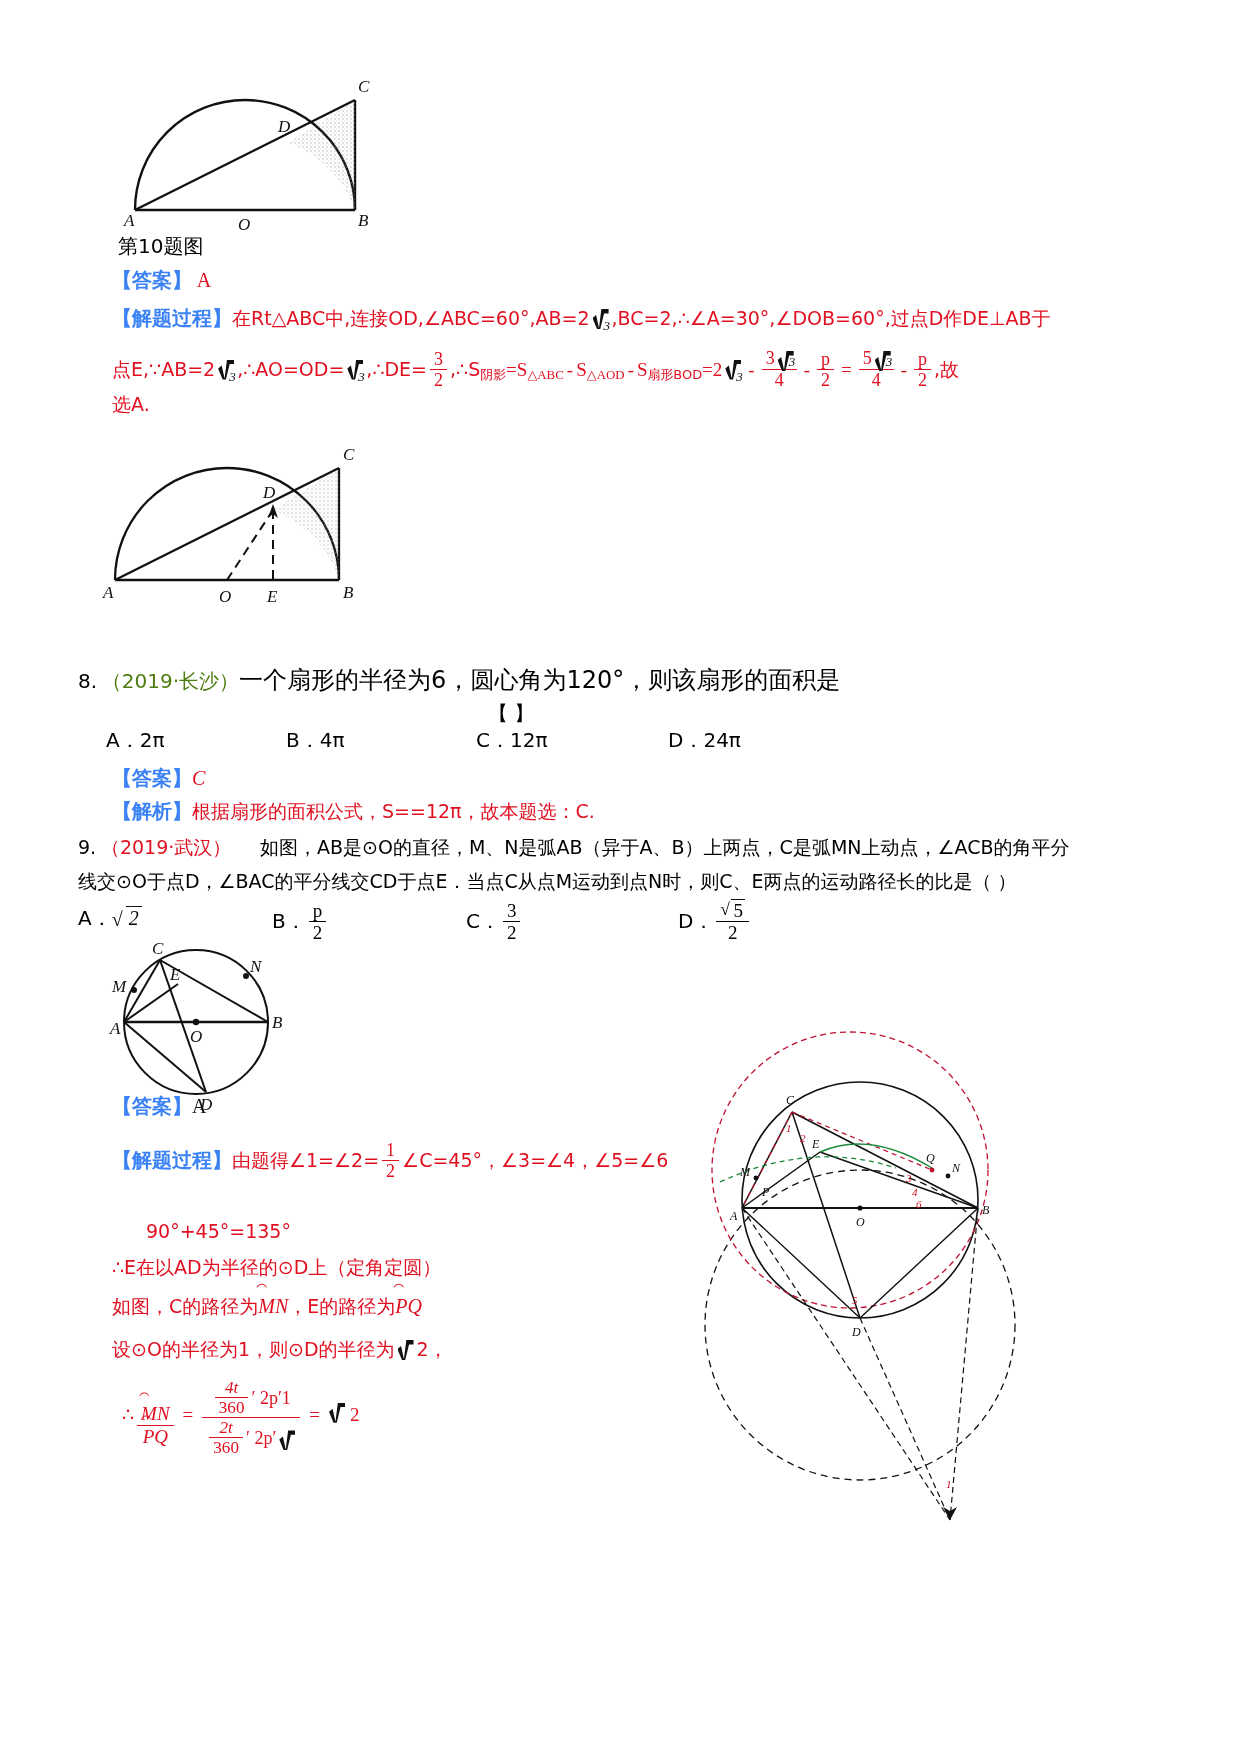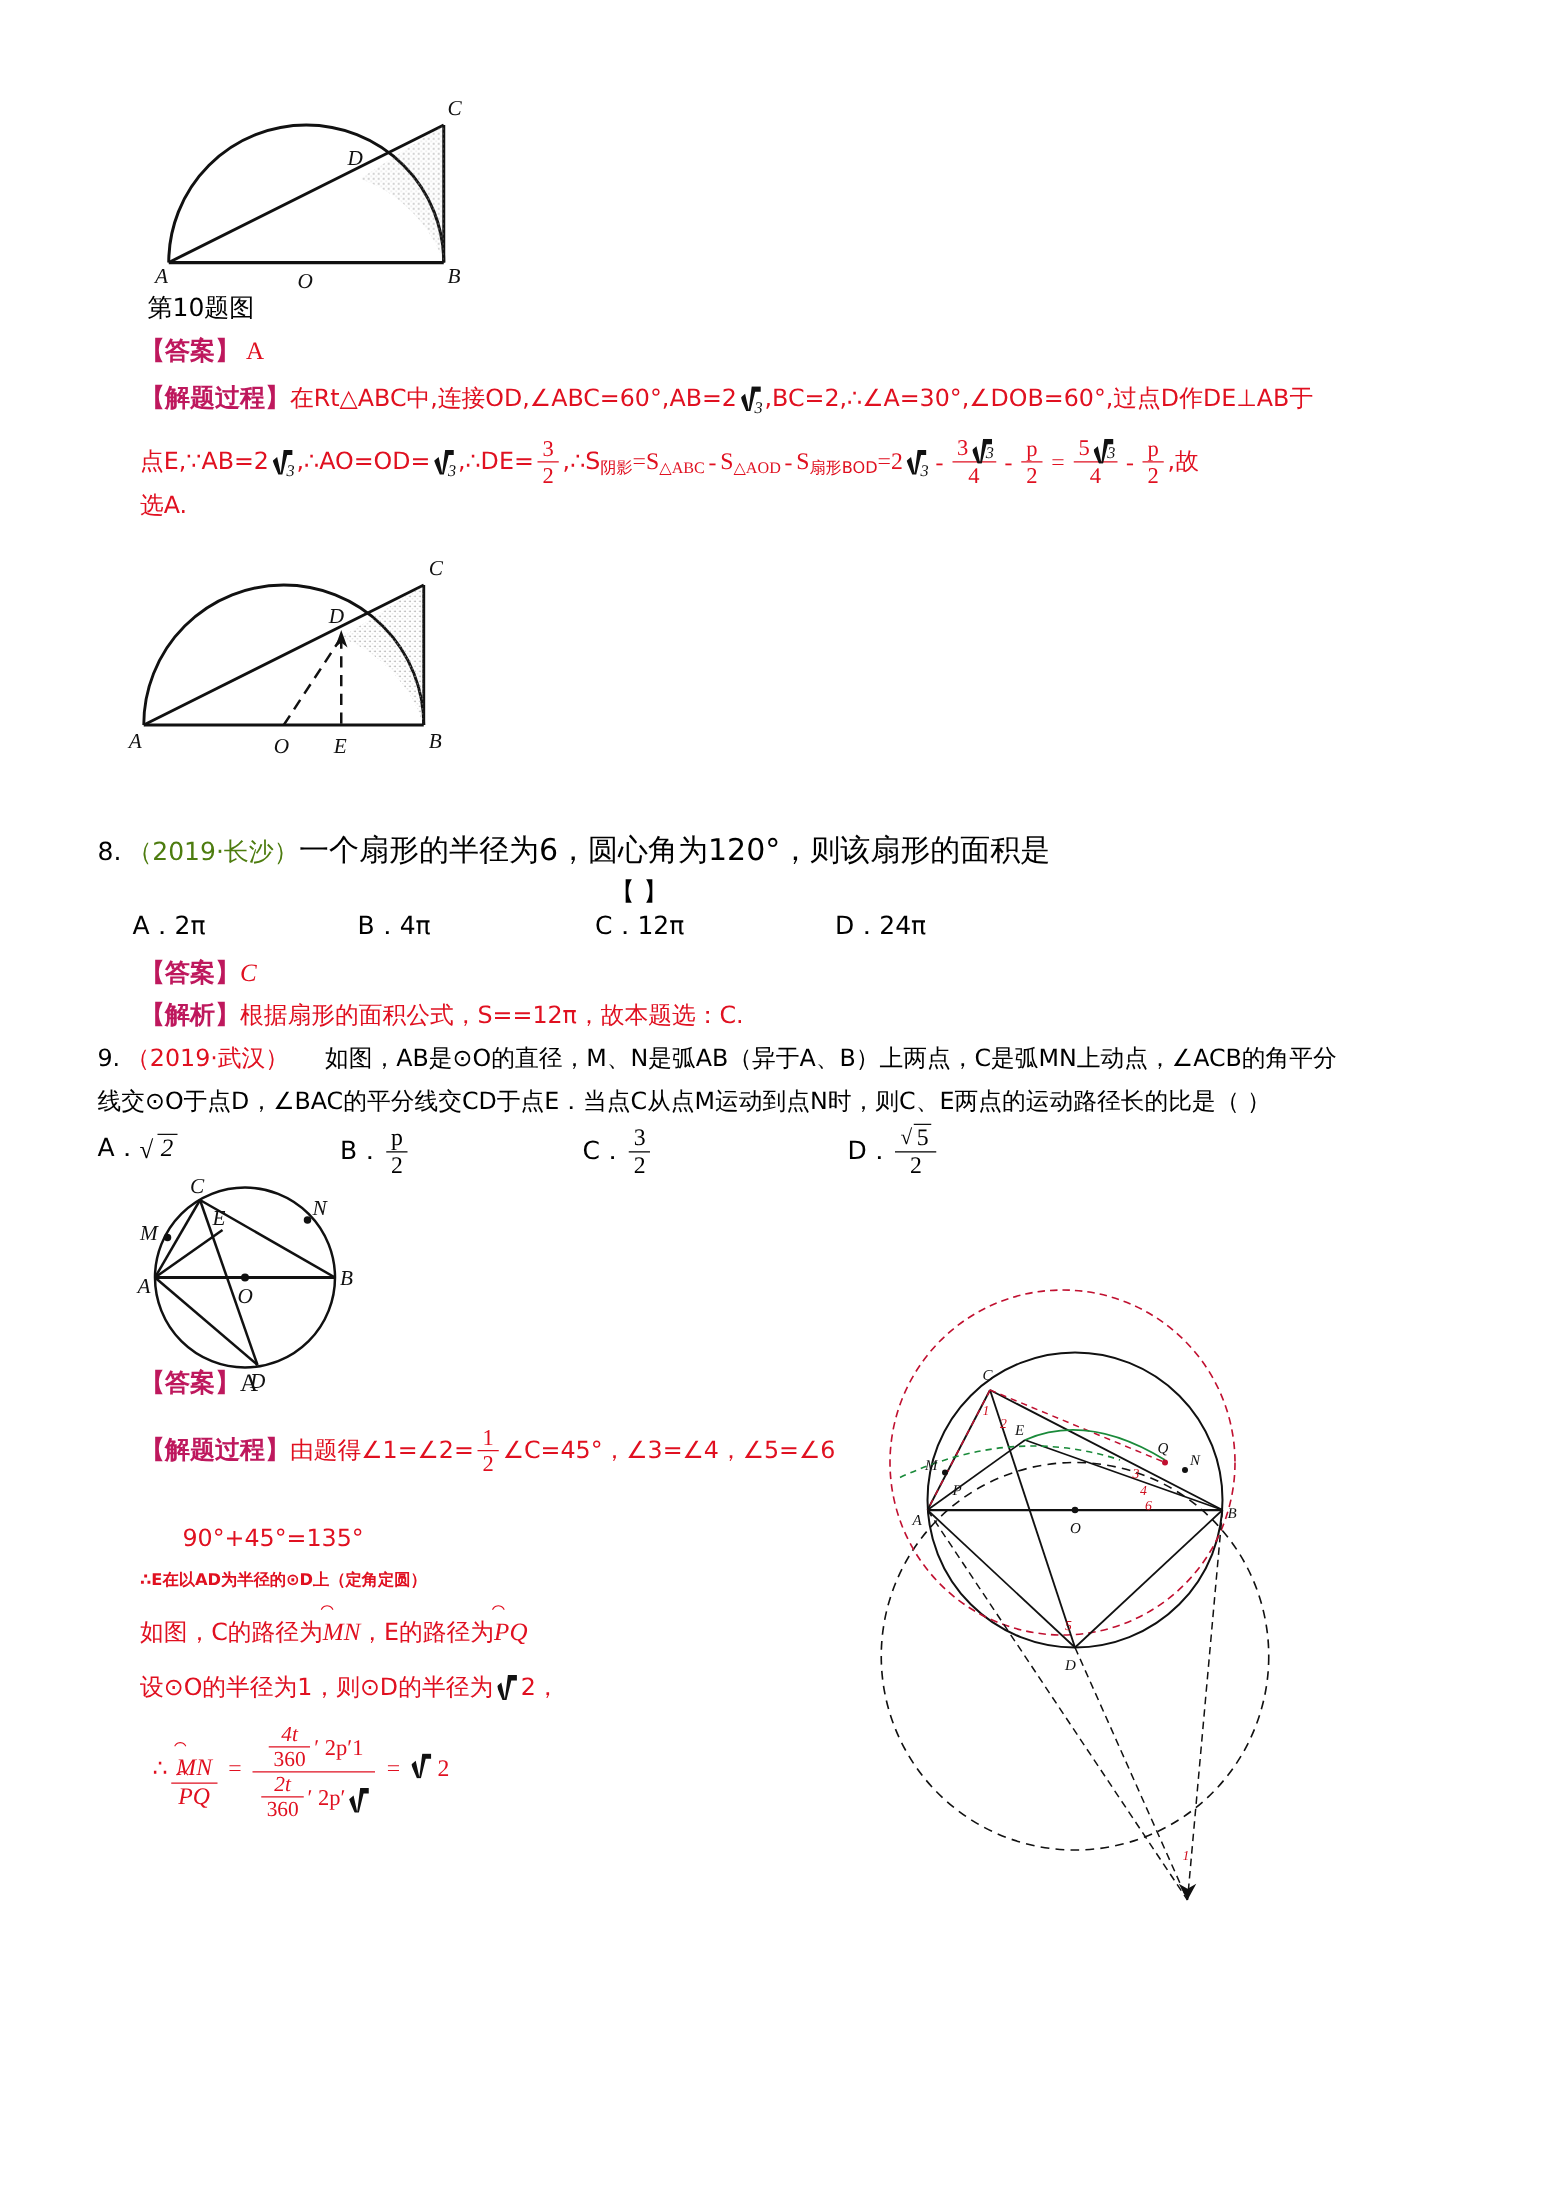--- a/index.html
+++ b/index.html
@@ -7,21 +7,21 @@
     width:1241px; height:1755px;
     background:#ffffff;
     font-family:"Liberation Serif", serif;
     color:#000;
     position:relative;
     overflow:hidden;
   }
   .page { position:relative; width:1241px; height:1755px; }
 
   .red { color:#e01020; }
-  .tag { color:#be185d; font-weight:bold; font-family:"DejaVu Sans", sans-serif; }
+  .tag { color:#3b82f6; font-weight:bold; font-family:"DejaVu Sans", sans-serif; }
   .purple { color:#4d7c0f; }
   .blk { color:#111; }
 
   
   .line { position:absolute; white-space:nowrap; font-size:19px; line-height:1.0; }
   .cn { font-family:"DejaVu Sans", sans-serif; }
   .mi { font-style:italic; font-family:"Liberation Serif", serif; }
 
   
   .frac { display:inline-block; vertical-align:-0.55em; text-align:center; margin:0 3px; }
@@ -199,21 +199,21 @@
     <span class="tag cn" style="font-size:20px;">【答案】</span><span class="blk" style="font-size:20px;">A</span>
   </div>
 
   <div class="line" style="left:112px; top:1140px;">
     <span class="tag cn" style="font-size:20px;">【解题过程】</span><span class="red cn" style="font-size:19px;">由题得∠1=∠2=</span><span class="frac red"><span class="num">1</span><span class="den">2</span></span><span class="red cn" style="font-size:19px;">∠C=45°，∠3=∠4，∠5=∠6</span>
   </div>
 
 
   <div class="line cn red" style="left:146px; top:1222px; font-size:19px;">90°+45°=135°</div>
 
-  <div class="line cn red" style="left:112px; top:1258px; font-size:13px;font-weight:bold;">∴E在以AD为半径的⊙D上（定角定圆）</div>
+  <div class="line cn red" style="left:112px; top:1258px; font-size:19px;">∴E在以AD为半径的⊙D上（定角定圆）</div>
 
   <div class="line" style="left:112px; top:1296px;">
     <span class="red cn" style="font-size:19px;">如图，C的路径为</span><span class="red arc" style="font-size:20px;">MN</span><span class="red cn" style="font-size:19px;">，E的路径为</span><span class="red arc" style="font-size:20px;">PQ</span>
   </div>
 
   <div class="line" style="left:112px; top:1338px;">
     <span class="red cn" style="font-size:19px;">设⊙O的半径为1，则⊙D的半径为</span><span class="blob"></span><span class="red cn" style="font-size:19px;">2，</span>
   </div>
 
   <div class="line" style="left:122px; top:1378px;">

